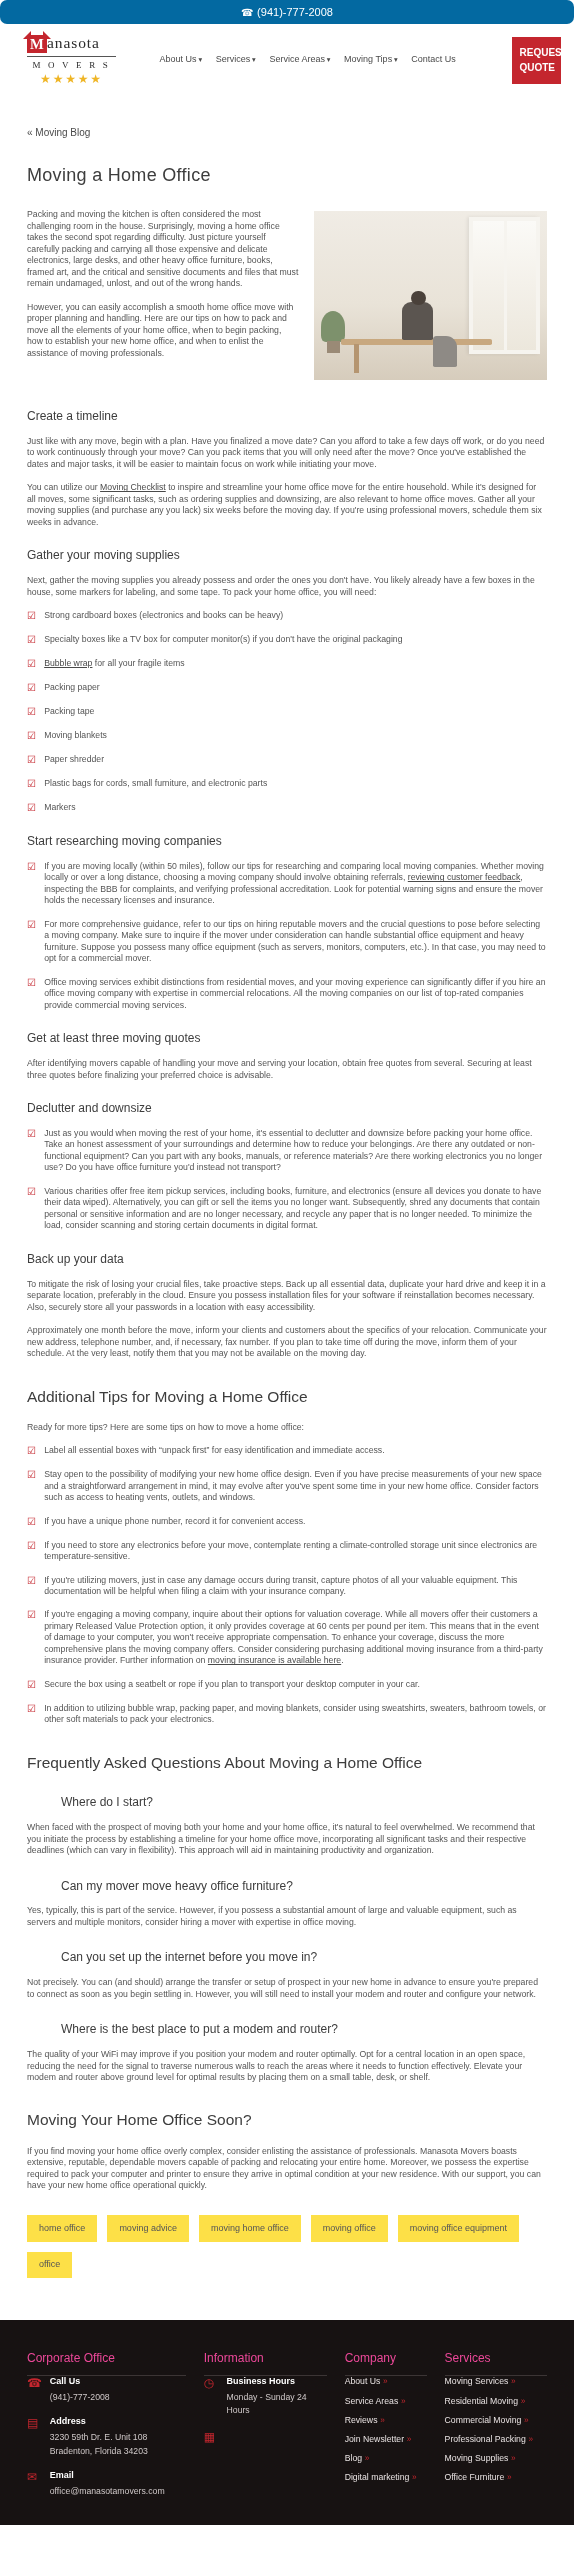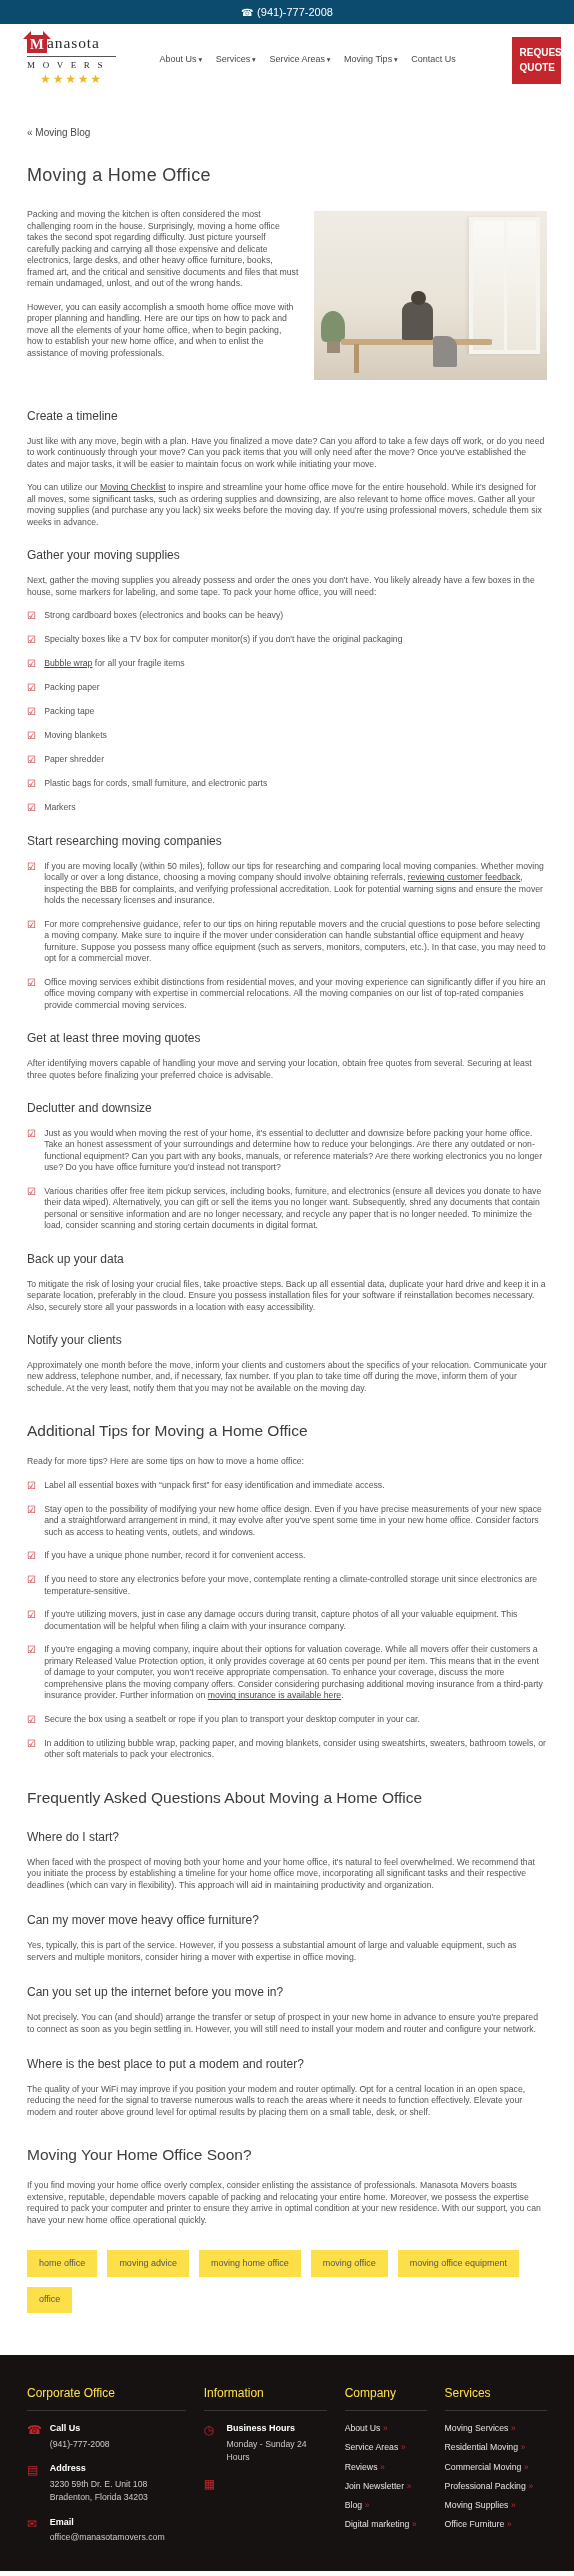--- a/index.html
+++ b/index.html
@@ -6,35 +6,35 @@
   * { box-sizing: border-box; }
   html,body { margin:0; padding:0; }
   body {
     width:574px; background:#fff; color:#555;
     font-family:"Liberation Sans", sans-serif;
     font-size:8.7px; line-height:1.32;
   }
   a { color:inherit; }
 
   
-  .topbar { background:#0c4a6e; color:#fff; text-align:center; padding:4.6px 0; }
+  .topbar { background:#0369a1; color:#fff; text-align:center; padding:4.6px 0;border-radius:7px; }
   .topbar a { color:#fff; text-decoration:none; font-size:11px; }
   .topbar .ph-icon { font-size:10px; margin-right:3.6px; }
 
   
   .header { display:flex; align-items:center; justify-content:space-between; padding:9px 12.8px 11px 27px; }
   .logo { display:flex; flex-direction:column; width:89px; cursor:pointer; }
   .logo-top { display:flex; align-items:flex-end; }
   .logo-box { width:20px; height:18px; background:#c4262e; color:#fff; font-family:"Liberation Serif", serif;
               font-size:14.6px; font-weight:bold; text-align:center; line-height:18px; position:relative; }
   .logo-box:before { content:""; position:absolute; top:-4.6px; left:-3.6px; border:4.6px solid transparent; border-bottom-color:#c4262e; border-right-color:#c4262e; width:0; height:0; }
   .logo-box:after { content:""; position:absolute; top:-4.6px; right:-3.6px; border:4.6px solid transparent; border-bottom-color:#c4262e; border-left-color:#c4262e; }
   .logo-rest { font-family:"Liberation Serif", serif; font-size:15.5px; color:#2c2c2c; letter-spacing:0.9px; }
   .logo-movers { font-family:"Liberation Serif", serif; font-size:9px; color:#2c2c2c; letter-spacing:2.7px;
-                 border-top:0.9px solid #555; margin-top:2.7px; padding-top:2.7px; }
+                 border-top:0.9px solid #555; margin-top:2.7px; padding-top:2.7px; text-align:center; }
   .logo-stars { color:#efb525; font-size:12px; letter-spacing:1.8px; text-align:center; margin-top:0.9px; }
   .nav { display:flex; align-items:flex-start; gap:13.7px; }
   .nav-item { font-size:9px; color:#4a4a4a; cursor:pointer; white-space:nowrap; }
   .nav-item .caret { font-size:7.3px; color:#4a4a4a; margin-left:1.8px; }
   .quote-btn { background:#c4262e; color:#fff; font-size:10px; font-weight:bold; text-align:center;
                padding:8.2px 7.3px; width:49px; line-height:1.5; border:none; cursor:pointer; margin-left:11px; }
 
   
   .main { padding:0 27px; }
   .breadcrumb { display:inline-block; margin-top:27px; font-size:10px; color:#4a4a4a; text-decoration:none; }
@@ -53,31 +53,31 @@
   .ph-pot { position:absolute; left:12.8px; bottom:27px; width:12.8px; height:12px; background:#9a8a76; }
   .ph-chair { position:absolute; left:119px; bottom:12.8px; width:24px; height:31px; background:#8e8a85; border-radius:3.6px 11px 1.8px 1.8px; }
 
   p.body { margin:0 0 12px; color:#555; }
   a.inline-link { color:#4a4a4a; text-decoration:underline; }
   h3.section { font-size:12px; font-weight:500; color:#3d3d3d; margin:20px 0 11px; }
   h2.big { font-size:15.5px; font-weight:400; color:#3d3d3d; margin:27px 0 14.6px; }
   .check-item { display:flex; gap:8.2px; margin:0 0 12px; }
   .check-icon { color:#c4262e; font-size:10px; flex:0 0 auto; line-height:1.2; }
   .check-text { flex:1; }
-  .faq h3.section { margin-top:22px; }
+  .faq h3.section { margin-top:22px;margin-left:34px; }
 
   
   .tags { display:flex; flex-wrap:wrap; gap:10px; margin:24px 0 0; }
   .tag { background:#fde047; color:#555; font-size:9px; padding:7.3px 12px; cursor:pointer; }
 
   
   .footer { background:#171212; color:#fff; margin-top:42px; padding:31px 27px 14.6px; }
   .f-cols { display:flex; gap:18px; }
   .f-col-1 { flex:1.55; } .f-col-2 { flex:1.2; } .f-col-3 { flex:.8; } .f-col-4 { flex:1; }
-  .f-title { font-size:12px; font-weight:400; color:#fde047; border-bottom:0.9px solid #3c3535; padding-bottom:8.2px; margin-bottom:12px; }
+  .f-title { font-size:12px; font-weight:400; color:#ec4899; border-bottom:0.9px solid #3c3535; padding-bottom:8.2px; }
   .f-entry { display:flex; gap:8.2px; margin-bottom:12px; }
   .f-icon { color:#c4262e; font-size:12px; width:14.6px; flex:0 0 auto; }
   .f-label { font-weight:bold; color:#fff; font-size:9px; margin-bottom:2.7px; }
   .f-value { color:#cfc8c8; font-size:8.7px; line-height:1.55; white-space:pre-line; text-decoration:none; display:block; }
   .f-link { display:block; color:#e8e2e2; font-size:8.7px; margin-bottom:7.3px; text-decoration:none; }
   .f-link .chev { color:#c4262e; font-size:8.2px; margin-left:2.7px; }
 </style>
 </head>
 <body>
 
@@ -225,21 +225,20 @@
 
       <div class="check-item">
         <span class="check-icon">☑</span>
         <span class="check-text">Various charities offer free item pickup services, including books, furniture, and electronics (ensure all devices you donate to have their data wiped). Alternatively, you can gift or sell the items you no longer want. Subsequently, shred any documents that contain personal or sensitive information and are no longer necessary, and recycle any paper that is no longer needed. To minimize the load, consider scanning and storing certain documents in digital format.</span>
       </div>
     </div>
 
   <h3 class="section">Back up your data</h3>
   <p class="body">To mitigate the risk of losing your crucial files, take proactive steps. Back up all essential data, duplicate your hard drive and keep it in a separate location, preferably in the cloud. Ensure you possess installation files for your software if reinstallation becomes necessary. Also, securely store all your passwords in a location with easy accessibility.</p>
 
-  <h3 class="section">Notify your clients</h3>
   <p class="body">Approximately one month before the move, inform your clients and customers about the specifics of your relocation. Communicate your new address, telephone number, and, if necessary, fax number. If you plan to take time off during the move, inform them of your schedule. At the very least, notify them that you may not be available on the moving day.</p>
 
   <h2 class="big">Additional Tips for Moving a Home Office</h2>
   <p class="body">Ready for more tips? Here are some tips on how to move a home office:</p>
   <div>
 
       <div class="check-item">
         <span class="check-icon">☑</span>
         <span class="check-text">Label all essential boxes with “unpack first” for easy identification and immediate access.</span>
       </div>

